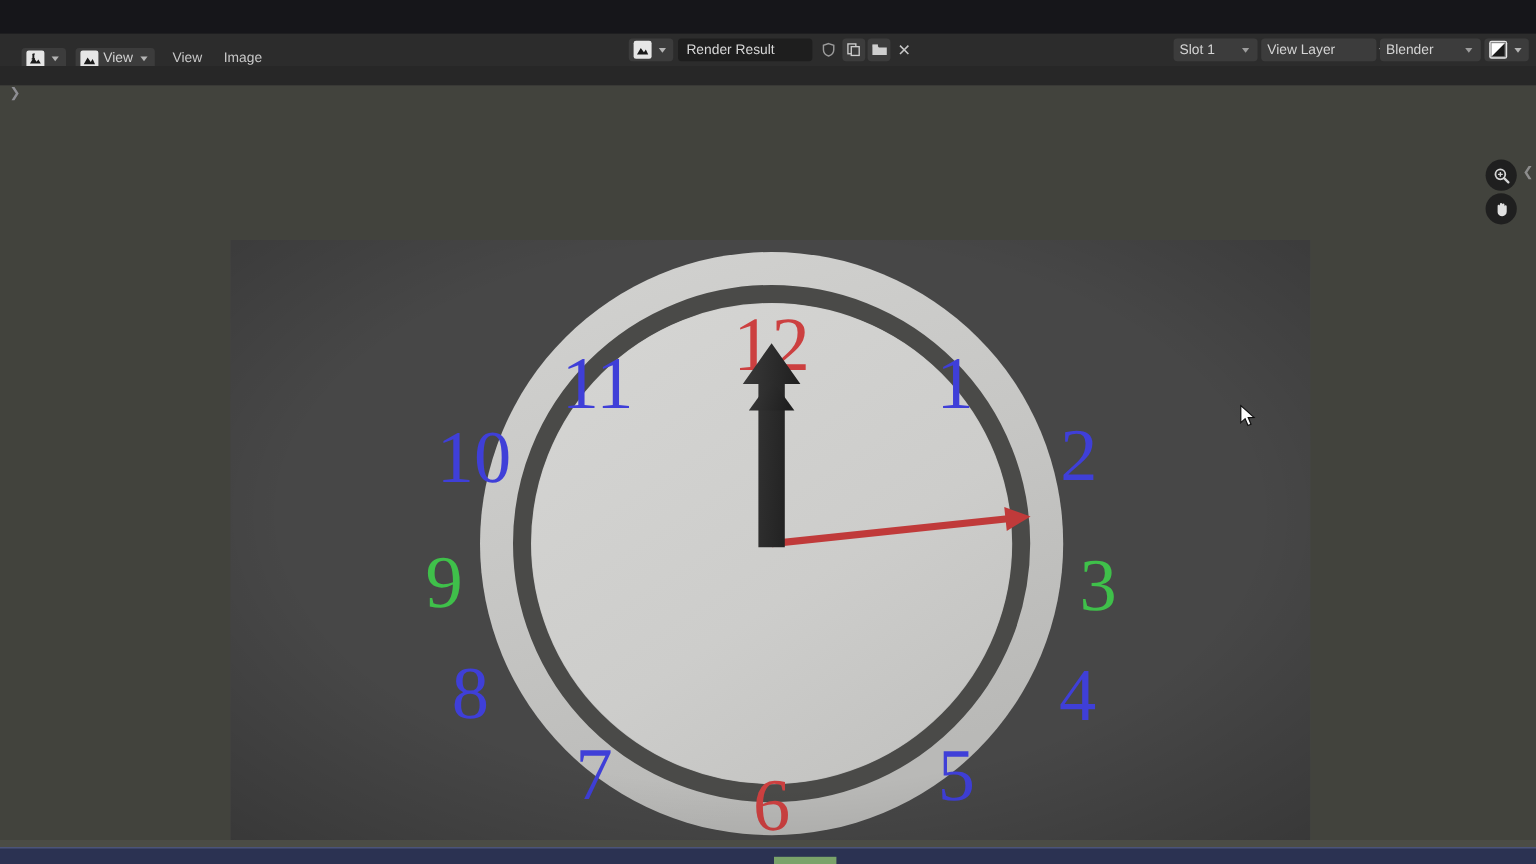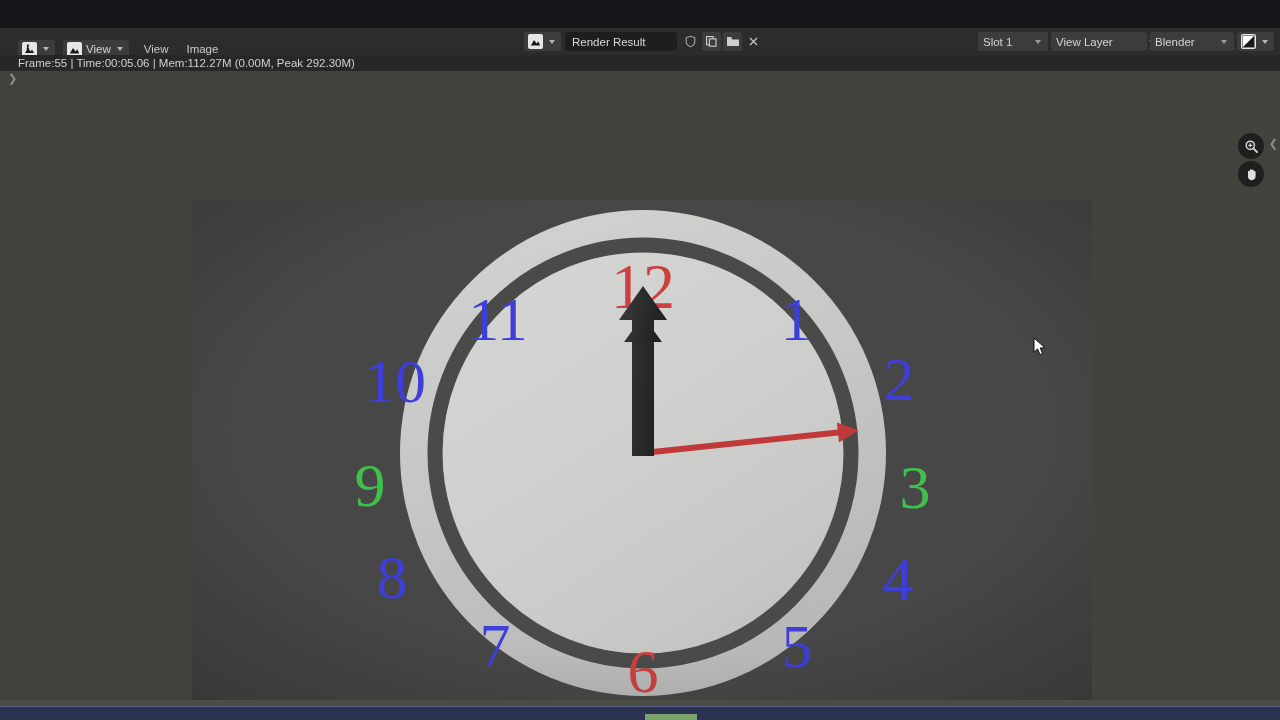--- a/index.html
+++ b/index.html
@@ -232,21 +232,20 @@
             <rect x="0.5" y="0.5" width="12" height="12" fill="#ffffff" stroke="#8a8a8a" stroke-width="1"></rect>
             <path d="M1 12 L12 1 L12 12 Z" fill="#1a1a1a"></path>
           </svg>
         </span>
         <span class="caret"></span>
       </div>
     </div>
   </div>
 
   <div class="info-strip"></div>
-  <div class="info-text">Frame:55 | Time:00:05.06 | Mem:112.27M (0.00M, Peak 292.30M)</div>
 
   <div class="viewport">
 
     <div class="render-canvas">
       <div class="clock-wrap">
         <svg width="900" height="507" viewBox="0 0 900 507">
           <defs>
             <linearGradient id="rimGrad" x1="0" y1="0" x2="0.35" y2="1">
               <stop offset="0%" stop-color="#d3d3d1"></stop>
               <stop offset="55%" stop-color="#c6c6c4"></stop>

